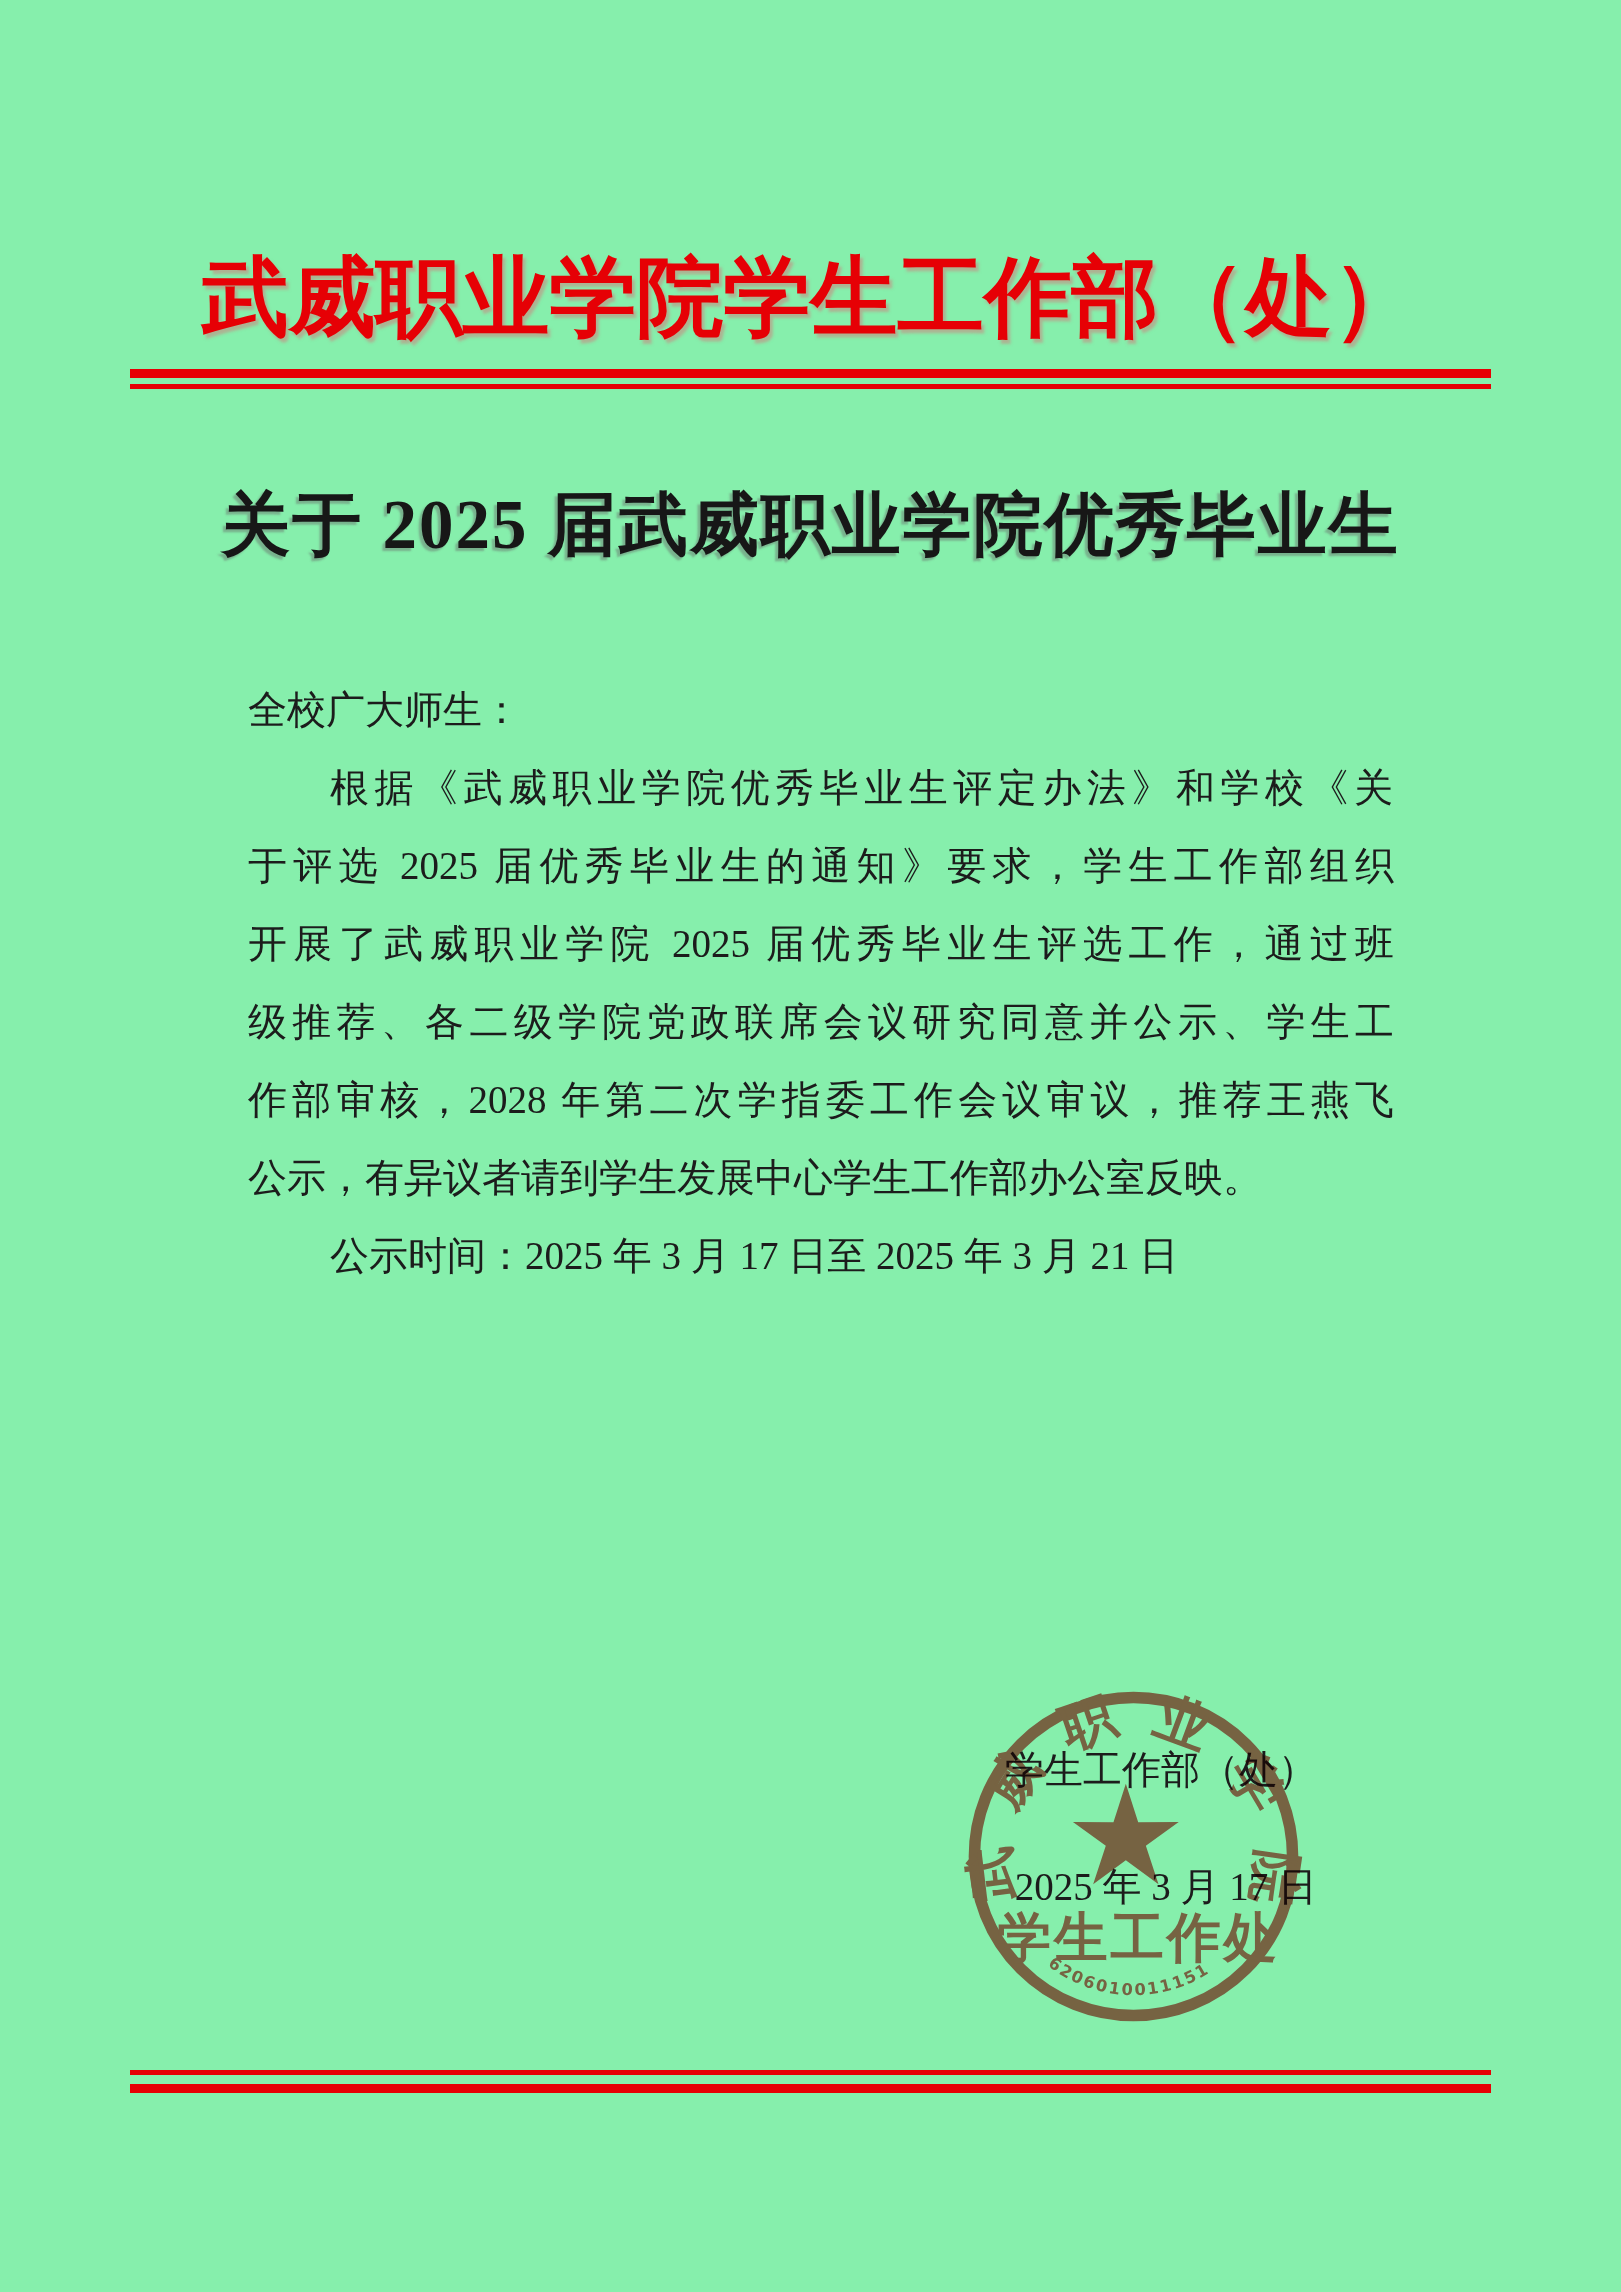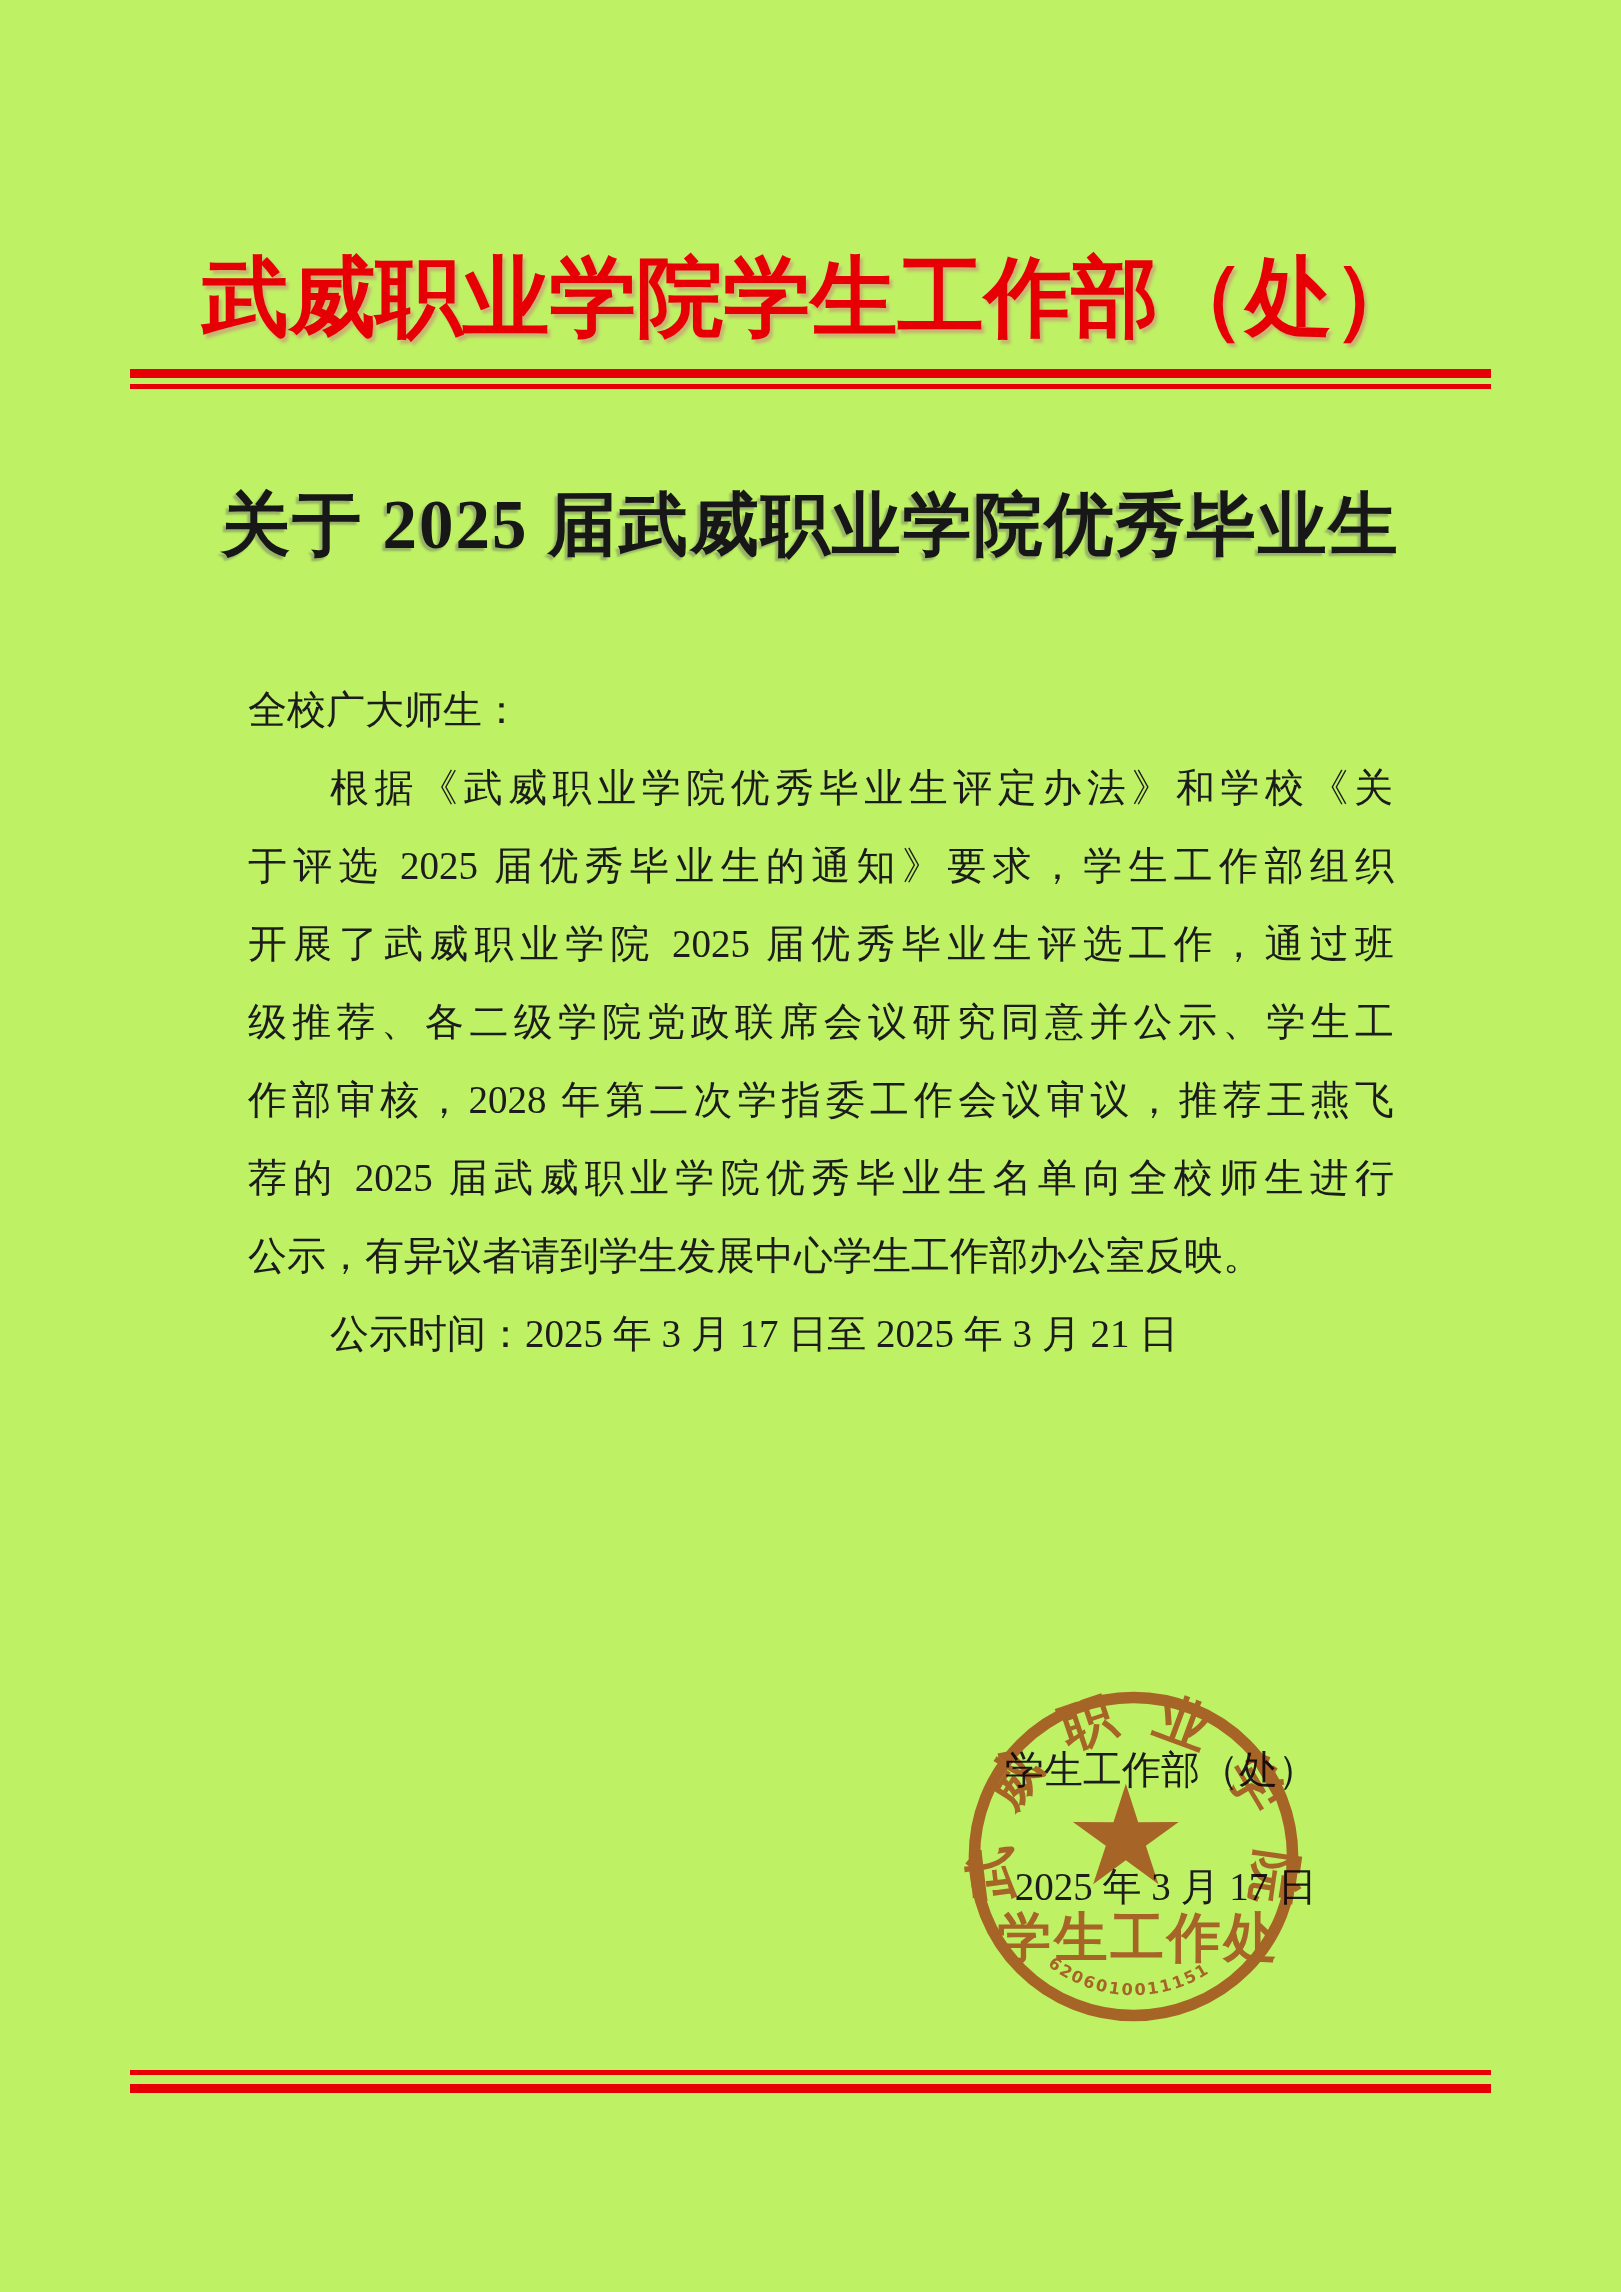--- a/index.html
+++ b/index.html
@@ -1,19 +1,19 @@
 <!DOCTYPE html>
 <html><head>
 <meta charset="utf-8">
 <style>
   html,body{margin:0;padding:0;background:#ffffff;}
   .page{
     position:relative;
     width:1621px;height:2293px;
-    background:#bef264;
+    background:#86efac;
     overflow:hidden;
     font-family:"Liberation Serif","DejaVu Serif",serif;
     color:#1c1c1c;
   }
   .masthead{
     position:absolute;top:241px;left:0;width:100%;
     text-align:center;
     font-size:87px;font-weight:bold;line-height:114px;
     color:#e60005;
     letter-spacing:0px;
@@ -74,21 +74,20 @@
     <div>关于 2025 届武威职业学院优秀毕业生</div>
   </div>
 
   <div class="body-block">
     <div class="bline">全校广大师生：</div>
     <div class="bline jline indent">根据《武威职业学院优秀毕业生评定办法》和学校《关</div>
     <div class="bline jline">于评选 2025 届优秀毕业生的通知》要求，学生工作部组织</div>
     <div class="bline jline">开展了武威职业学院 2025 届优秀毕业生评选工作，通过班</div>
     <div class="bline jline">级推荐、各二级学院党政联席会议研究同意并公示、学生工</div>
     <div class="bline jline">作部审核，2028 年第二次学指委工作会议审议，推荐王燕飞</div>
-    <div class="bline jline">荐的 2025 届武威职业学院优秀毕业生名单向全校师生进行</div>
     <div class="bline">公示，有异议者请到学生发展中心学生工作部办公室反映。</div>
     <div class="bline indent">公示时间：2025 年 3 月 17 日至 2025 年 3 月 21 日</div>
   </div>
 
 
   <div class="signature">学生工作部（处）</div>
   <div class="docdate">2025 年 3 月 17 日</div>
 
   <div class="stamp">
     <svg viewBox="0 0 360 360" xmlns="http://www.w3.org/2000/svg">

